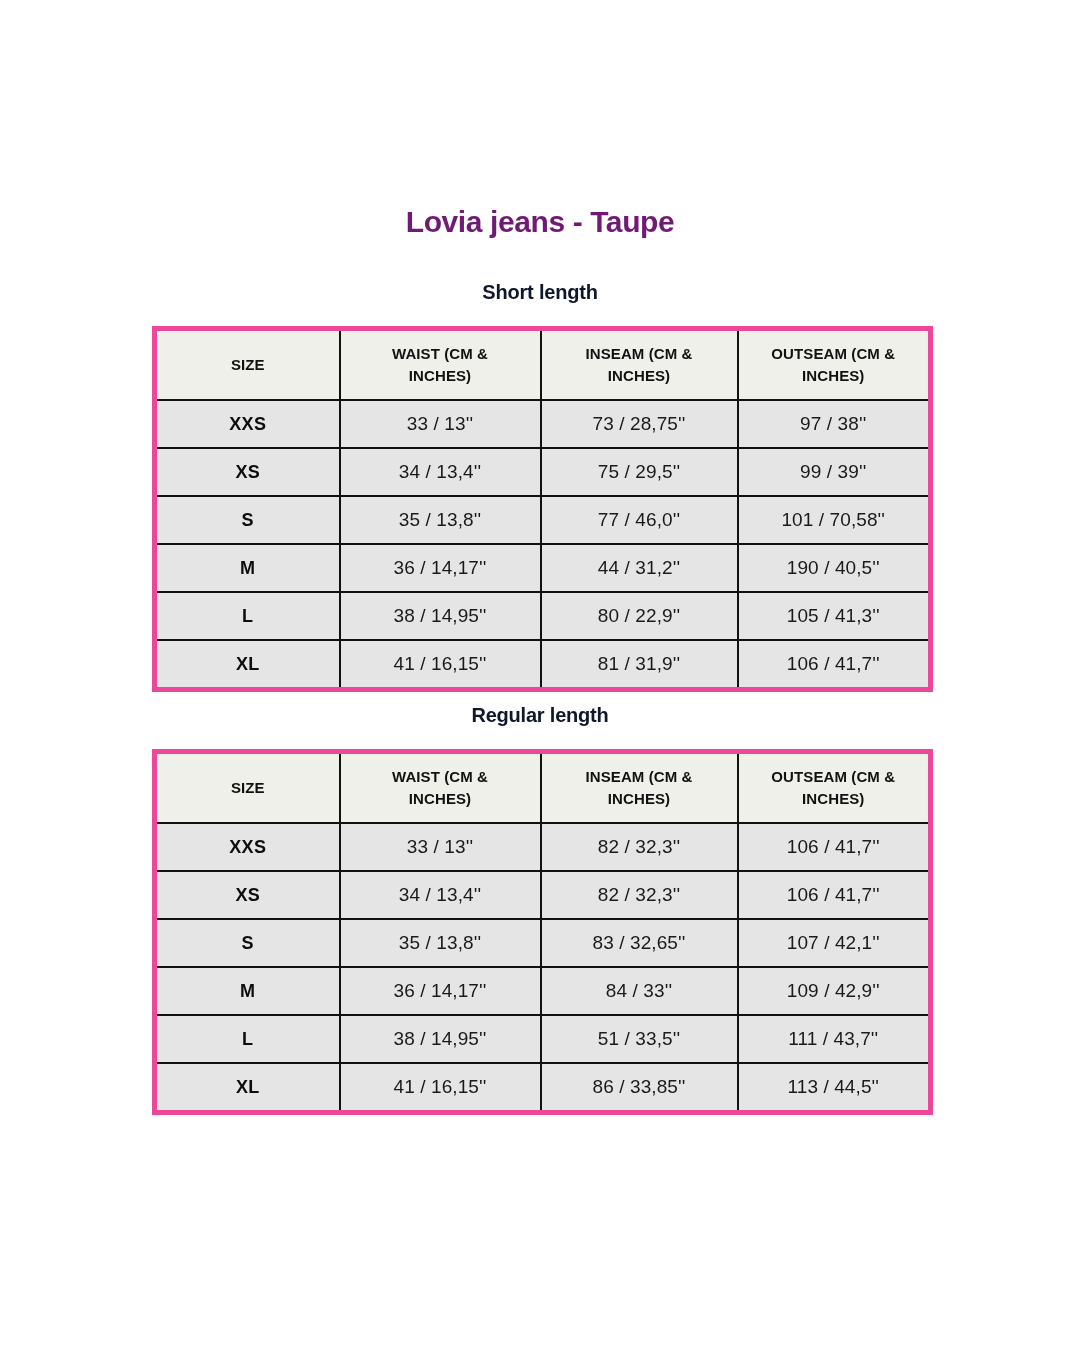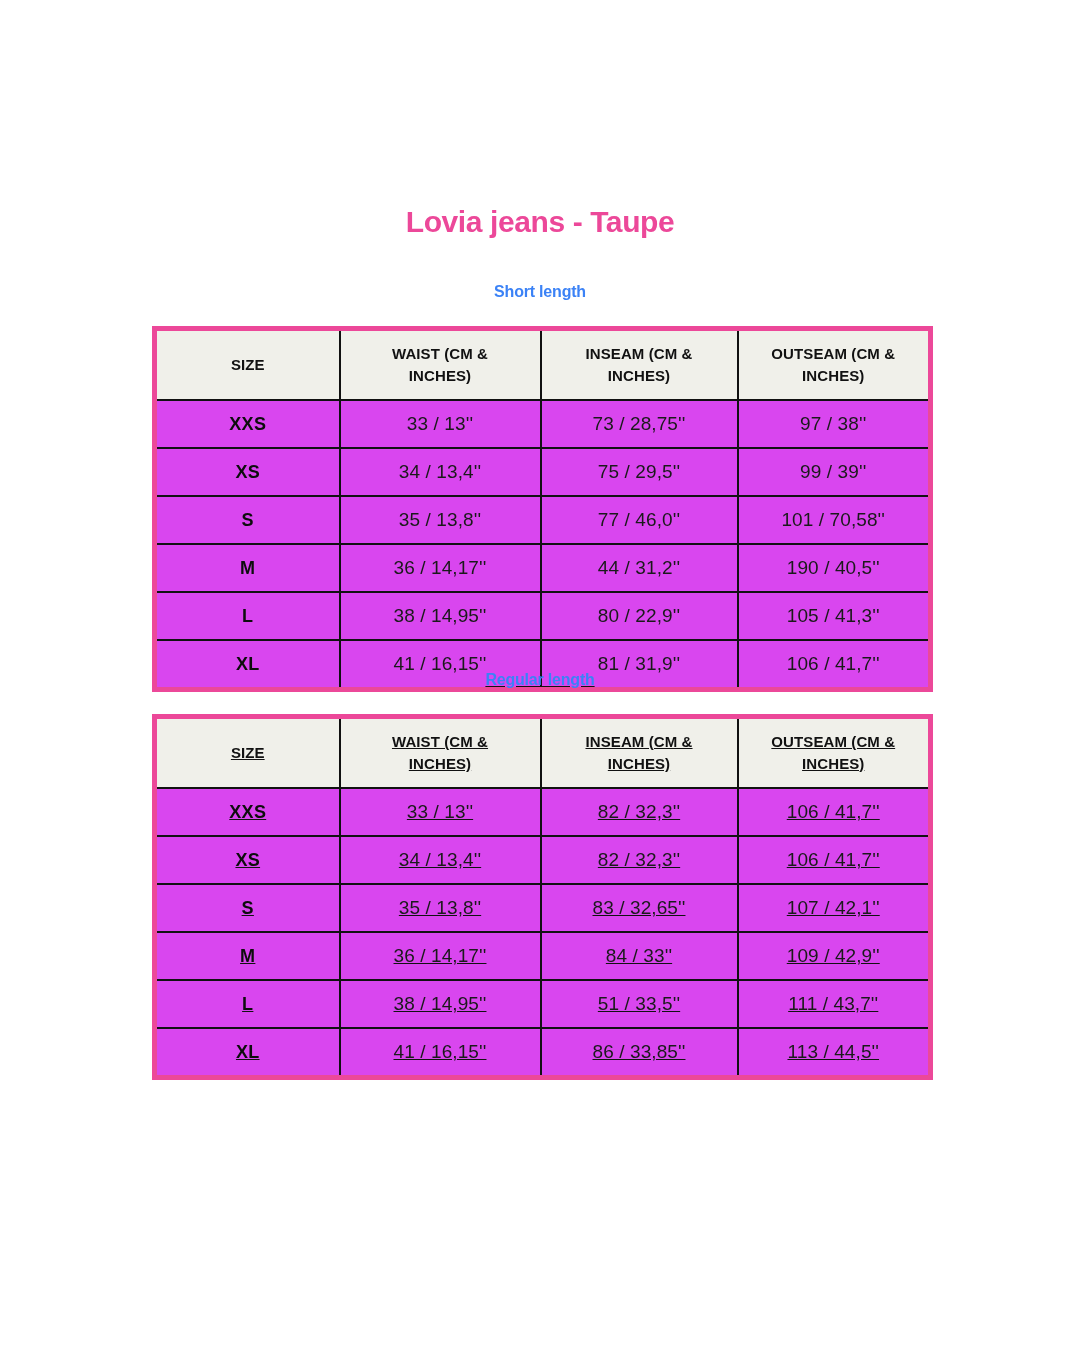--- a/index.html
+++ b/index.html
@@ -23,37 +23,37 @@
 
   .page-title {
     position: absolute;
     top: 205px;
     left: 0;
     width: 1080px;
     text-align: center;
     font-size: 30px;
     font-weight: 700;
     letter-spacing: -0.4px;
-    color: #ec4899;
+    color: #701a75;
   }
 
   .section {
     position: absolute;
     left: 152px;
     width: 776px;
   }
   .section-1 { top: 278px; }
-  .section-2 { top: 666px; text-decoration: underline; }
+  .section-2 { top: 701px; }
 
   .section-heading {
     text-align: center;
-    font-size: 16px;
+    font-size: 20px;
     font-weight: 700;
     letter-spacing: -0.2px;
-    color: #3b82f6;
+    color: #0f172a;
     margin: 0 0 20px 0;
     line-height: 28px;
   }
 
   table.size-table {
     border-collapse: collapse;
     width: 776px;
     table-layout: fixed;
     border: 5px solid #ec4899;
   }
@@ -74,21 +74,21 @@
     background: #f0f0ea;
     height: 68px;
     font-size: 15px;
     font-weight: 700;
     line-height: 22px;
     letter-spacing: 0.1px;
     color: #111111;
   }
 
   table.size-table tbody td {
-    background: #d946ef;
+    background: #e5e5e5;
     height: 46px;
     font-size: 19px;
     font-weight: 400;
     color: #1a1a1a;
     letter-spacing: 0.1px;
   }
   table.size-table tbody td.size-cell {
     font-weight: 700;
     font-size: 18px;
     letter-spacing: 0.3px;

